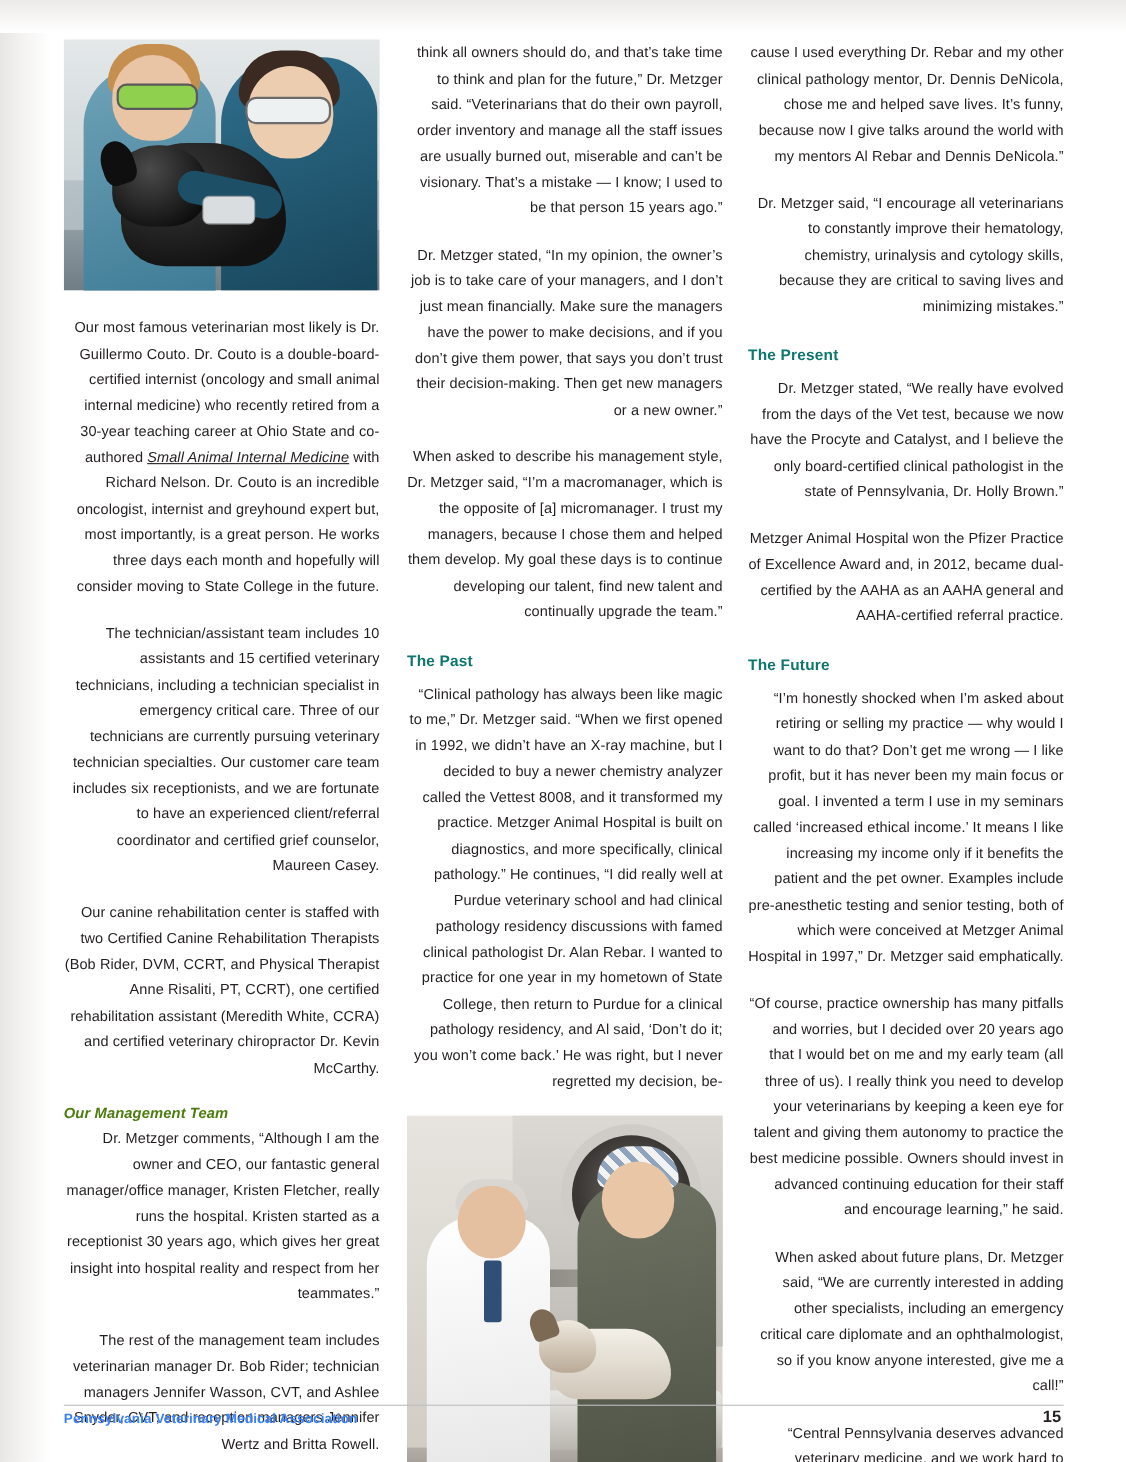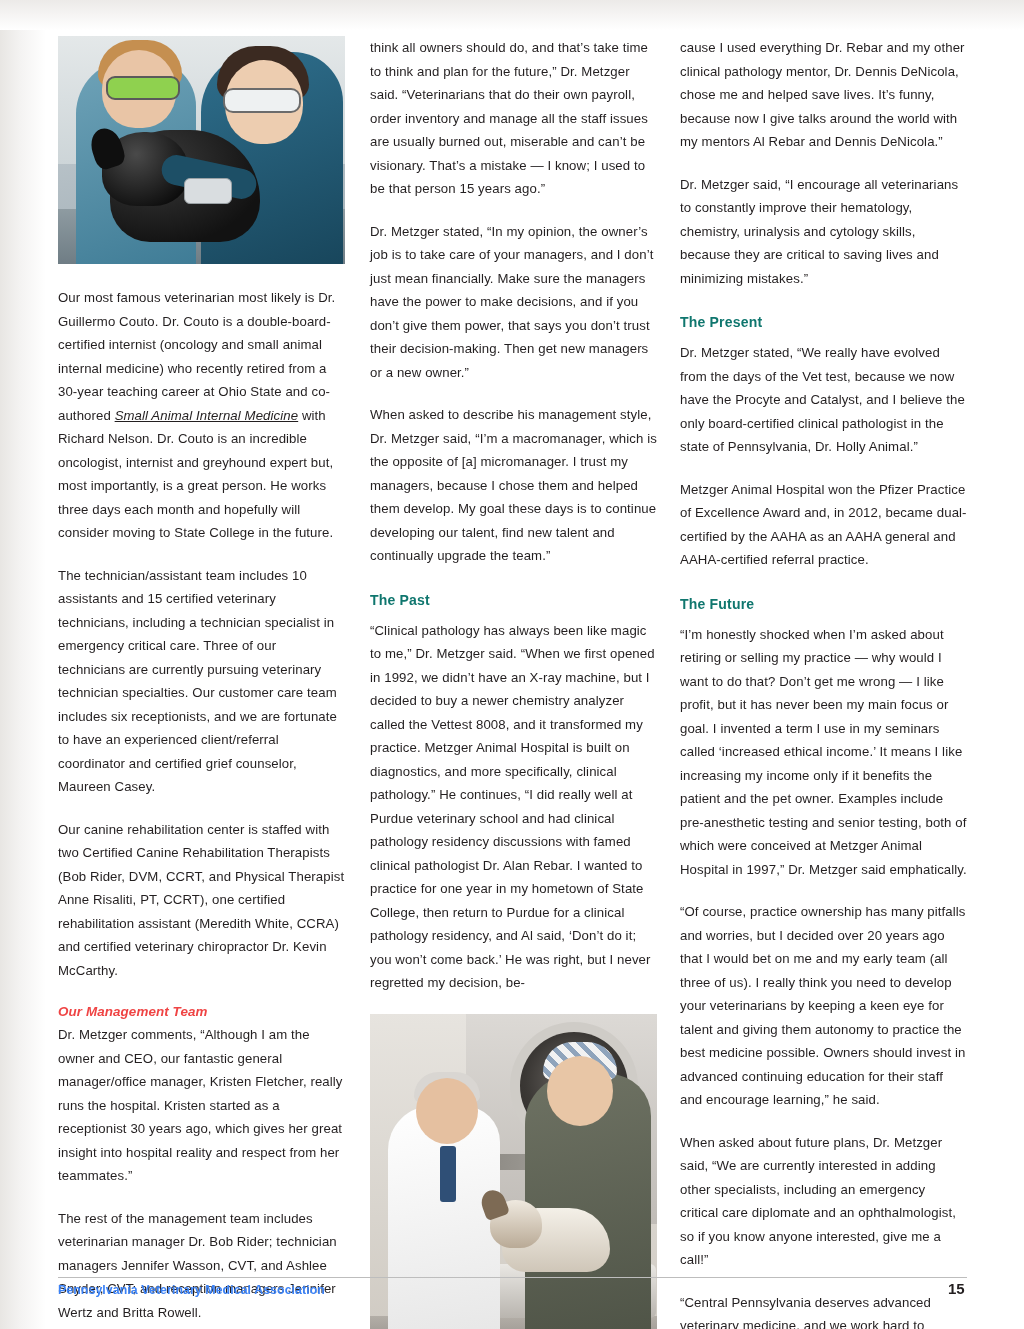--- a/index.html
+++ b/index.html
@@ -44,21 +44,21 @@
     line-height: 23.5px;
     color: #231f20;
     letter-spacing: 0.1px;
   }
   .col.c1 { left: 58px; }
   .col.c2 { left: 370px; }
   .col.c3 { left: 680px; }
 
   p {
     margin: 0 0 19px 0;
-    text-align: left;
+    text-align: right;
   }
 
   .photo {
     width: 287px;
     border: 0;
     display: block;
     margin-bottom: 22px;
     position: relative;
     overflow: hidden;
   }
@@ -72,21 +72,21 @@
     color: #0f766e;
     margin: 6px 0 6px 0;
     letter-spacing: 0.2px;
   }
   h3.subhead {
     font-size: 13.4px;
     line-height: 21px;
     font-weight: bold;
     font-style: italic;
     margin: 0 0 1px 0;
-    color: #ef4444;
+    color: #4d7c0f;
   }
   em, .ital { font-style: italic; text-decoration: underline; }
 
   .footer-left {
     position: absolute;
     left: 58px;
     top: 1283px;
     font-size: 12.3px;
     font-weight: bold;
     color: #3b82f6;
@@ -319,21 +319,21 @@
       <div class="ph2-dog-head"></div>
       <div class="ph2-dog-ear"></div>
     </div>
   </div>
 
   <div class="col c3">
     <p>cause I used everything Dr. Rebar and my other clinical pathology mentor, Dr. Dennis DeNicola, chose me and helped save lives. It’s funny, because now I give talks around the world with my mentors Al Rebar and Dennis DeNicola.”</p>
     <p>Dr. Metzger said, “I encourage all veterinarians to constantly improve their hematology, chemistry, urinalysis and cytology skills, because they are critical to saving lives and minimizing mistakes.”</p>
 
     <h2 class="section">The Present</h2>
-    <p>Dr. Metzger stated, “We really have evolved from the days of the Vet test, because we now have the Procyte and Catalyst, and I believe the only board-certified clinical pathologist in the state of Pennsylvania, Dr. Holly Animal.”</p>
+    <p>Dr. Metzger stated, “We really have evolved from the days of the Vet test, because we now have the Procyte and Catalyst, and I believe the only board-certified clinical pathologist in the state of Pennsylvania, Dr. Holly Brown.”</p>
     <p>Metzger Animal Hospital won the Pfizer Practice of Excellence Award and, in 2012, became dual-certified by the AAHA as an AAHA general and AAHA-certified referral practice.</p>
 
     <h2 class="section">The Future</h2>
     <p>“I’m honestly shocked when I’m asked about retiring or selling my practice — why would I want to do that? Don’t get me wrong — I like profit, but it has never been my main focus or goal. I invented a term I use in my seminars called ‘increased ethical income.’ It means I like increasing my income only if it benefits the patient and the pet owner. Examples include pre-anesthetic testing and senior testing, both of which were conceived at Metzger Animal Hospital in 1997,” Dr. Metzger said emphatically.</p>
     <p>“Of course, practice ownership has many pitfalls and worries, but I decided over 20 years ago that I would bet on me and my early team (all three of us). I really think you need to develop your veterinarians by keeping a keen eye for talent and giving them autonomy to practice the best medicine possible. Owners should invest in advanced continuing education for their staff and encourage learning,” he said.</p>
     <p>When asked about future plans, Dr. Metzger said, “We are currently interested in adding other specialists, including an emergency critical care diplomate and an ophthalmologist, so if you know anyone interested, give me a call!”</p>
     <p><span>“Central Pennsylvania deserves advanced veterinary medicine, and we work hard to deliver it and advance the profession we all love,” he said.</span> </p>
 
   </div>
 

